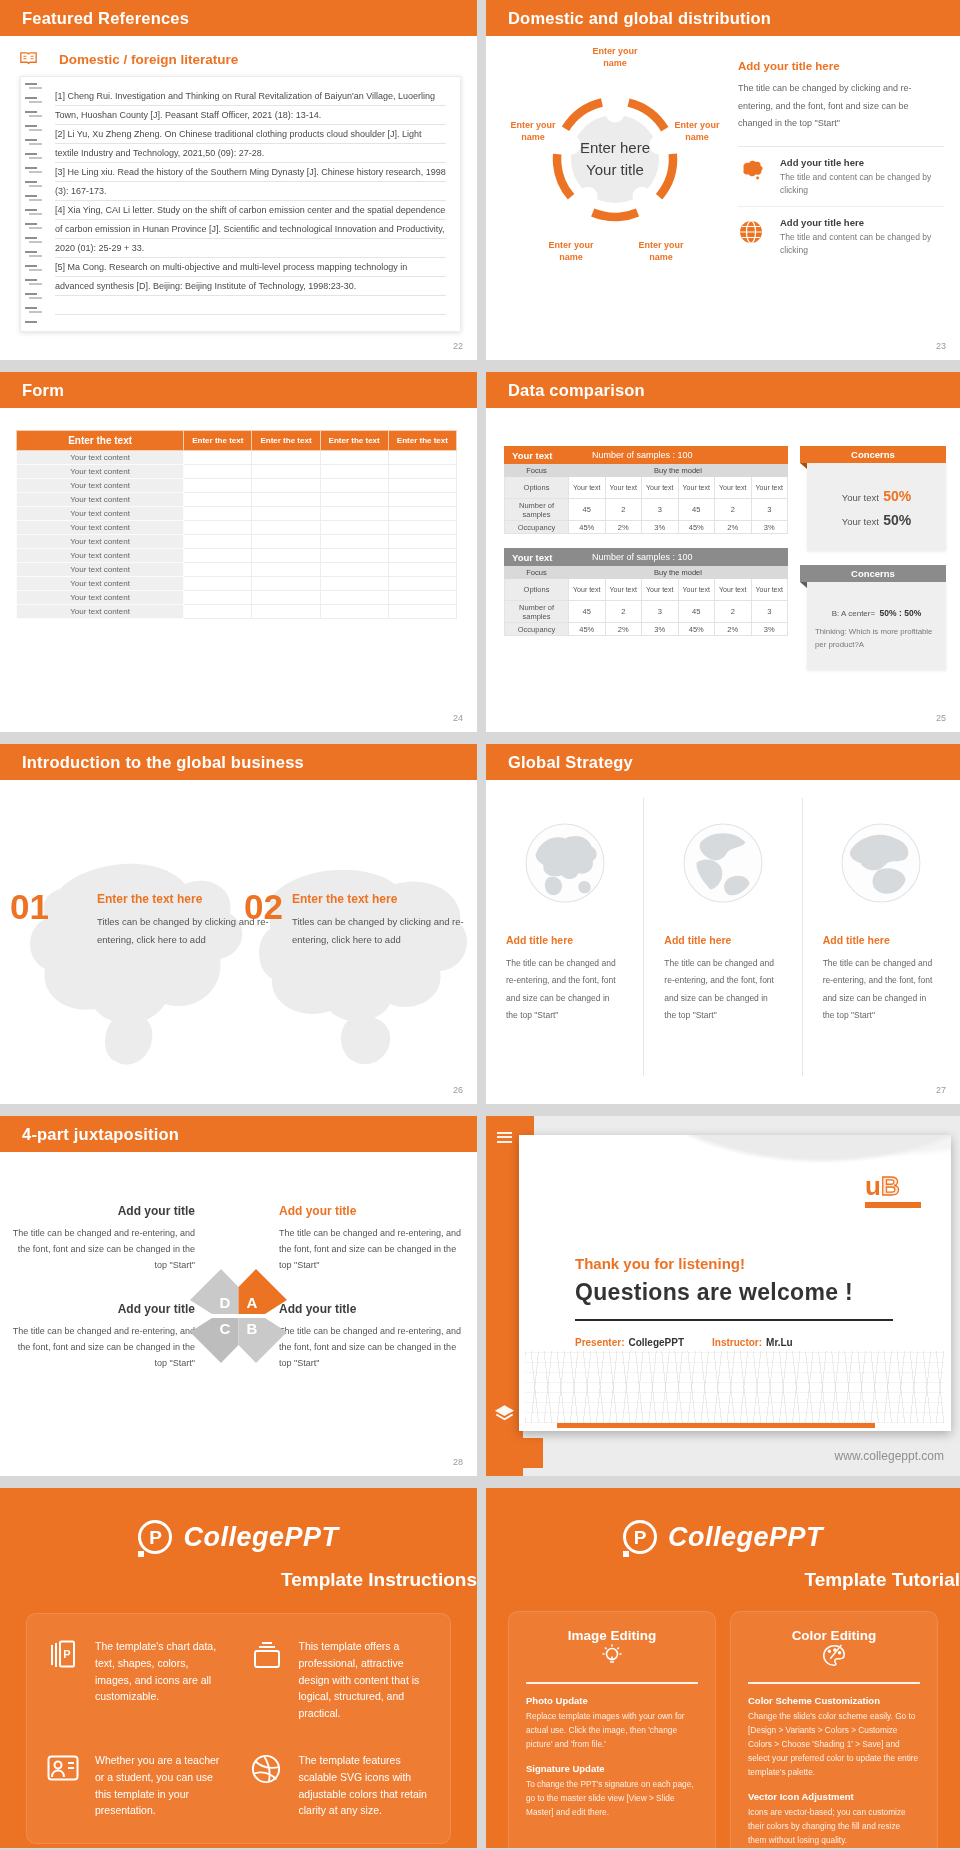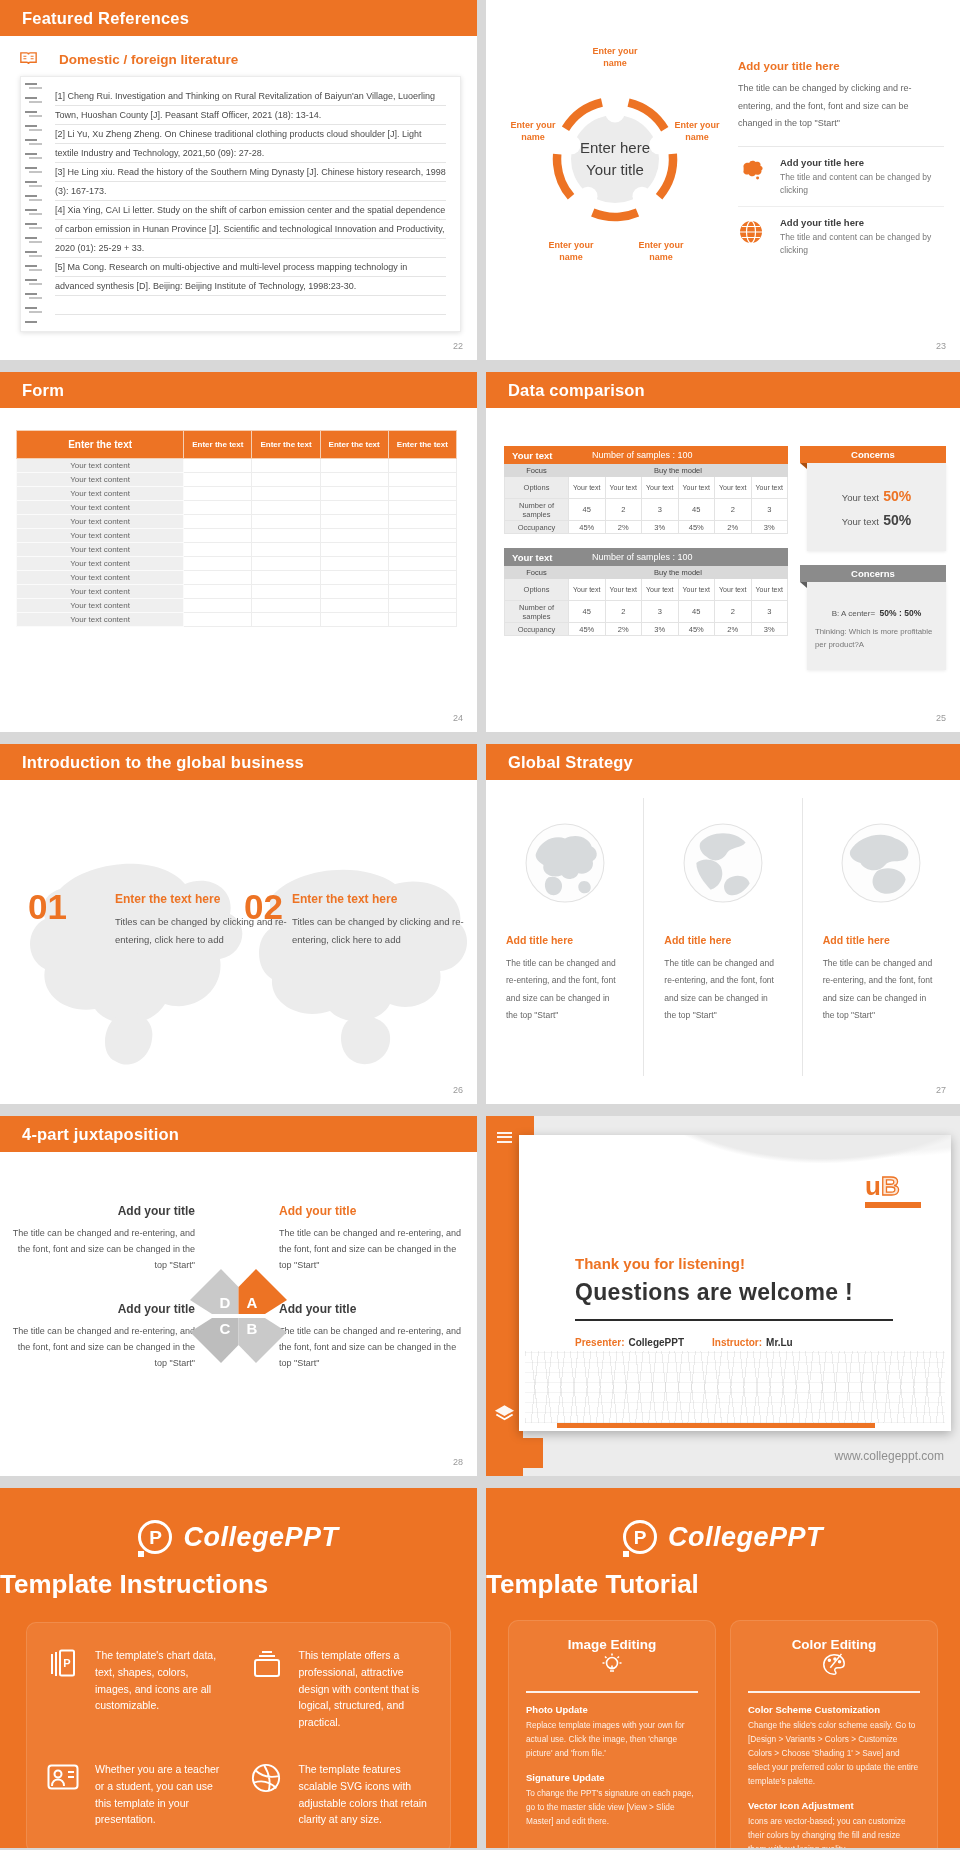--- a/index.html
+++ b/index.html
@@ -35,21 +35,21 @@
   .adiv{ border-top:1px solid #e8e8e8; margin:13px 0 0; }
   .aitem{ display:flex; gap:10px; padding:10px 0 9px; border-bottom:1px solid #eee; align-items:flex-start; }
   .aitem:last-child{ border-bottom:none; }
   .aicon{ flex:0 0 32px; padding-top:2px; }
   .aitem .t{ font-size:9.5px; font-weight:bold; color:#3d3d3d; margin-bottom:3px; }
   .aitem .b{ font-size:8.5px; color:#777; line-height:1.55; }
 
   
   .ftable{ position:absolute; left:16px; right:20px; top:58px; }
   .ftable table{ width:100%; border-collapse:collapse; }
-  .ftable th{ background:var(--accent); color:#fff; height:28px; font-size:8px; border:1px solid #f5cfb4; }
+  .ftable th{ background:var(--accent); color:#fff; height:20px; font-size:8px; border:1px solid #f5cfb4; }
   .ftable th.w{ font-size:10px; }
   .ftable td{ height:14px; }
   .ftable td.lbl{ background:#efefef; color:#666; font-size:8px; text-align:center; border:1px solid #fbfbfb; }
   .ftable td.emp{ border:1px solid #ededed; background:#fff; }
 
   
   .cmp-left{ position:absolute; left:18px; top:74px; width:284px; }
   .ctable{ margin-bottom:14px; }
   .chead{ display:flex; align-items:center; height:18px; color:#fff; }
   .chead .nm{ font-weight:bold; font-size:9.5px; padding-left:8px; width:88px; }
@@ -128,21 +128,21 @@
                      repeating-linear-gradient(0deg,rgba(200,200,200,.20) 0 1px,transparent 1px 10px); }
   .obar{ position:absolute; left:38px; bottom:3px; width:318px; height:5px; background:var(--accent); }
   .site{ position:absolute; right:16px; bottom:13px; font-size:12px; color:#8f8f8f; }
 
   
   .oslide{ background:var(--accent); }
   .brand{ display:flex; justify-content:center; align-items:center; gap:11px; padding-top:32px; }
   .pmark{ position:relative; width:34px; height:34px; border:3.2px solid #fff; border-radius:50%; color:#fff; font-weight:bold; font-size:19px; line-height:29px; text-align:center; }
   .pmark::after{ content:""; position:absolute; left:-3px; bottom:-6px; width:6px; height:6px; background:#fff; }
   .bname{ color:#fff; font-size:27px; font-weight:bold; font-style:italic; letter-spacing:.5px; }
-  .ohead{ text-align:left; color:#fff; font-size:26px; font-weight:bold; margin-top:15px; }
+  .ohead{ text-align:right; color:#fff; font-size:19px; font-weight:bold; margin-top:15px; }
   .ninst{ margin:22px 26px 0; background:rgba(255,255,255,.07); border:1px solid rgba(255,255,255,.12); border-radius:10px; padding:24px 20px; display:grid; grid-template-columns:1fr 1fr; gap:30px 24px; }
   .nitem{ display:flex; gap:14px; }
   .nicon{ flex:0 0 34px; padding-top:2px; }
   .ntext{ font-size:10.5px; line-height:1.6; color:#fff; }
   .tut{ margin:20px 22px 0; display:flex; gap:14px; }
   .tcol{ flex:1; background:rgba(255,255,255,.07); border:1px solid rgba(255,255,255,.12); border-radius:10px; padding:16px 17px 14px; }
   .thead2{ display:flex; justify-content:space-between; align-items:center;flex-direction:column; }
   .ttl{ color:#fff; font-weight:bold; font-size:13.5px; }
   .trule{ height:2px; background:rgba(255,255,255,.9); margin:9px 0 4px; }
   .stt{ color:#fff; font-weight:bold; font-size:9.5px; margin:11px 0 4px; }
@@ -171,20 +171,21 @@
         <p>[2] Li Yu, Xu Zheng Zheng. On Chinese traditional clothing products cloud shoulder [J]. Light textile Industry and Technology, 2021,50 (09): 27-28.</p>
         <p>[3] He Ling xiu. Read the history of the Southern Ming Dynasty [J]. Chinese history research, 1998 (3): 167-173.</p>
         <p>[4] Xia Ying, CAI Li letter. Study on the shift of carbon emission center and the spatial dependence of carbon emission in Hunan Province [J]. Scientific and technological Innovation and Productivity, 2020 (01): 25-29 + 33.</p>
         <p>[5] Ma Cong. Research on multi-objective and multi-level process mapping technology in advanced synthesis [D]. Beijing: Beijing Institute of Technology, 1998:23-30.</p>
       </div>
     </div>
     <div class="pg">22</div>
   </div>
 
   <div class="slide">
+    <div class="tbar">Domestic and global distribution</div>
     <div class="diagram">
       <svg width="150" height="150" viewBox="0 0 150 150">
         <circle cx="75" cy="75" r="44" fill="#ececec"></circle>
         <circle cx="75" cy="29" r="9.5" fill="#fff"></circle>
           <circle cx="118.7" cy="60.8" r="9.5" fill="#fff"></circle>
         <circle cx="102" cy="112.2" r="9.5" fill="#fff"></circle>
           <circle cx="48" cy="112.2" r="9.5" fill="#fff"></circle>
         <circle cx="31.3" cy="60.8" r="9.5" fill="#fff"></circle>
         <circle cx="75" cy="75" r="58" fill="none" stroke="#ed7324" stroke-width="8.5" stroke-dasharray="46 26.9" transform="rotate(-5 75 75)"></circle>
       </svg>
@@ -474,21 +475,21 @@
     <div class="map26">
       <svg width="477" height="255" viewBox="0 0 477 255">
         <g fill="#ececec">
           <path d="M60,60 C90,30 160,25 185,55 C210,45 235,60 230,85 C250,95 245,125 220,130 C225,160 195,185 165,175 C150,200 110,200 95,180 C65,185 40,165 45,140 C25,130 25,100 45,90 C40,72 48,64 60,60 Z"></path>
           <path d="M120,185 C140,180 155,192 152,210 C150,230 130,242 115,232 C100,225 102,195 120,185 Z"></path>
           <path d="M270,70 C290,40 360,30 395,55 C430,45 465,65 460,95 C475,110 465,140 440,142 C445,168 415,185 390,175 C380,195 345,198 330,182 C300,192 270,175 272,150 C255,140 255,110 270,100 Z"></path>
           <path d="M350,190 C370,182 392,192 390,212 C388,232 365,242 350,230 C338,220 338,198 350,190 Z"></path>
         </g>
       </svg>
     </div>
-    <div class="itm26" style="left:28px;gap:48px;">
+    <div class="itm26" style="left:10px;gap:48px;">
       <div class="num">01</div>
       <div class="itx">
         <div class="h">Enter the text here</div>
         <div class="b">Titles can be changed by clicking and re-entering, click here to add</div>
       </div>
     </div>
     <div class="itm26" style="left:244px;">
       <div class="num">02</div>
       <div class="itx">
         <div class="h">Enter the text here</div>

